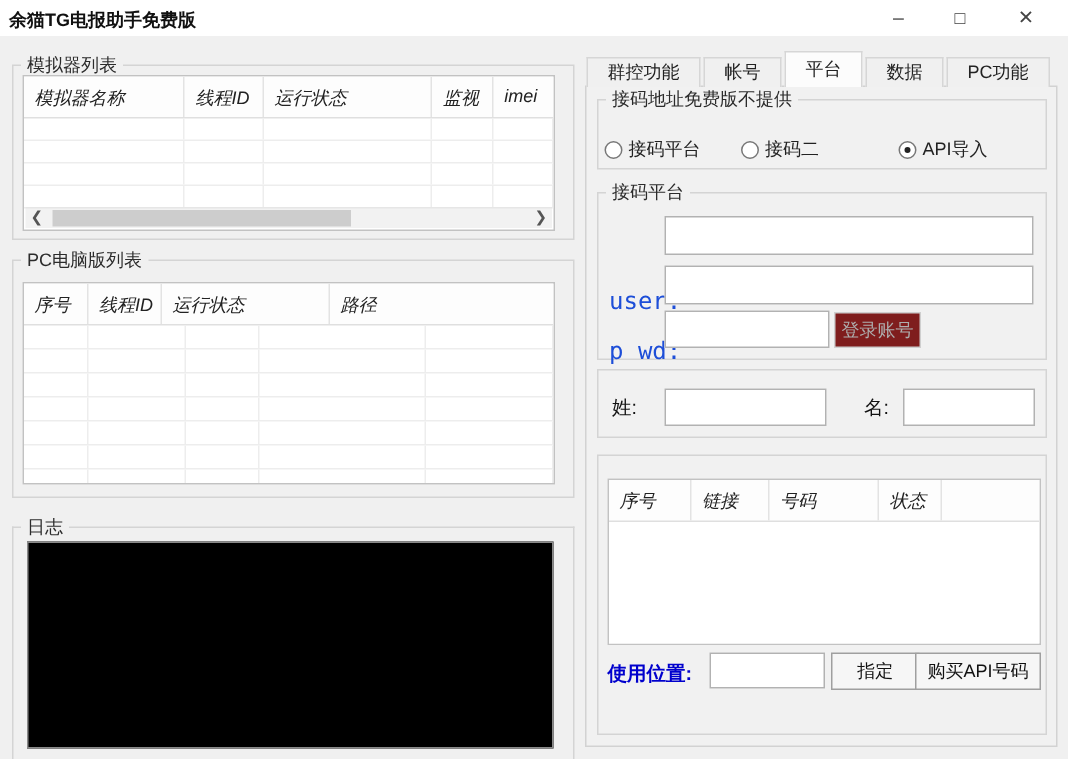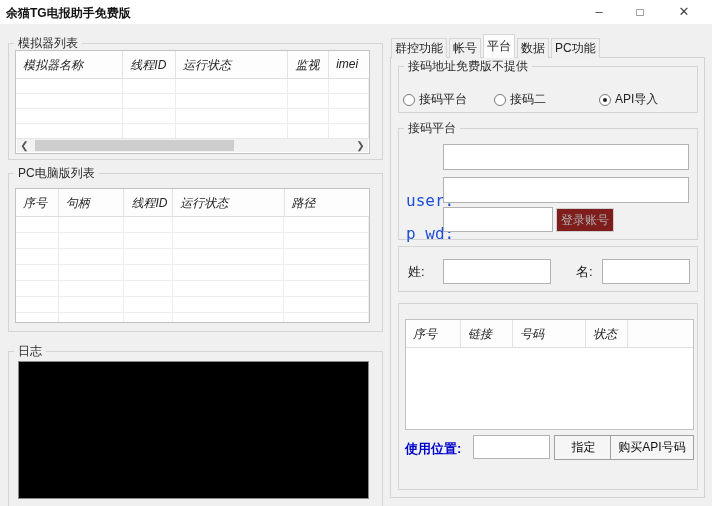--- a/index.html
+++ b/index.html
@@ -30,21 +30,21 @@
   .tbody-plain { background:#fff; }
 
   
   .hscroll { position:absolute; left:1px; right:1px; bottom:1px; height:14px; background:#f2f2f2; border-top:1px solid #e6e6e6; }
   .hs-arrow { position:absolute; top:0; width:15px; height:13px; text-align:center; line-height:13px; font-size:10px; color:#555; }
   .hs-left { left:0; } .hs-right { right:0; }
   .hs-thumb { position:absolute; top:1px; height:11px; background:#cdcdcd; }
 
   
   .tabbar { position:absolute; left:391px; top:34px; height:24px; display:flex; align-items:flex-end; z-index:2; }
-  .tab { background:#f0f0f0; border:1px solid #d6d6d6; border-bottom:none; height:20px; line-height:19px; padding:0 3px; margin-right:2px; font-size:12px; color:#222; cursor:default; }
+  .tab { background:#f0f0f0; border:1px solid #d6d6d6; border-bottom:none; height:20px; line-height:19px; padding:0 13px; margin-right:2px; font-size:12px; color:#222; cursor:default; }
   .tab.selected { background:#fcfcfc; height:24px; line-height:23px; position:relative; z-index:3; }
   .tabpage { position:absolute; left:390px; top:57px; width:315px; height:441px; background:#f1f1f1; border:1px solid #d2d2d2; }
 
   
   .radio { position:absolute; display:flex; align-items:center; gap:4px; font-size:12px; color:#222; cursor:default; }
   .rb { width:12px; height:12px; border:1px solid #787878; border-radius:50%; background:#fff; position:relative; flex:0 0 auto; }
   .radio.checked .rb::after { content:""; position:absolute; left:3px; top:3px; width:4px; height:4px; border-radius:50%; background:#222; }
 
   
   .tinput { position:absolute; border:1px solid #b2b2b2; background:#fff; font-family:inherit; font-size:12px; padding:0 4px; outline:none; }
@@ -116,21 +116,20 @@
         <div class="hs-arrow hs-right">❯</div>
       </div>
     </div>
   </div>
 
   <div class="group" style="left:8px; top:173px; width:375px; height:159px;">
     <span class="group-label">PC电脑版列表</span>
     <div class="table" style="left:6px; top:14px; width:355px; height:135px;">
       <div class="thead">
         <div class="hcell" style="width:43px;">序号</div>
-        <div class="hcell" style="width:66px;">句柄</div>
         <div class="hcell" style="width:49px;">线程ID</div>
         <div class="hcell" style="width:112px;">运行状态</div>
         <div class="hcell" style="width:85px;">路径</div>
       </div>
       <div>
           <div class="trow" style="height: 16px;">
             <div class="tcell" style="width: 43px;"></div>
             <div class="tcell" style="width: 66px;"></div>
             <div class="tcell" style="width: 49px;"></div>
             <div class="tcell" style="width: 112px;"></div>

